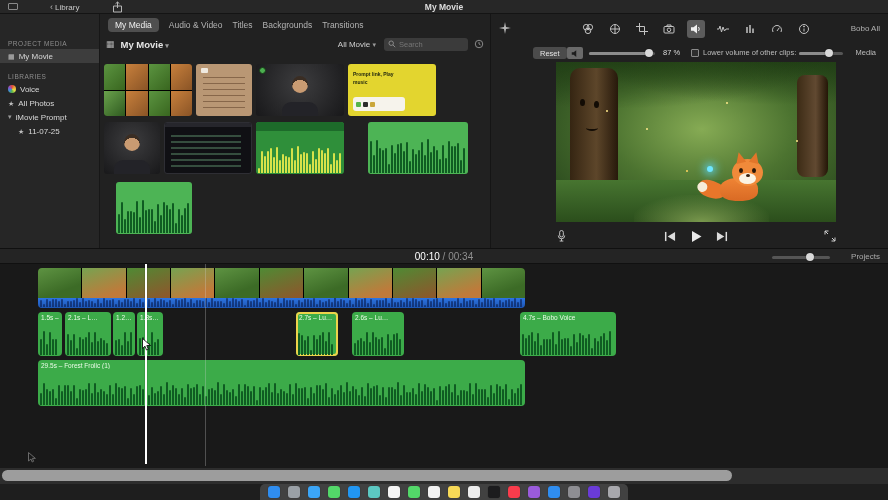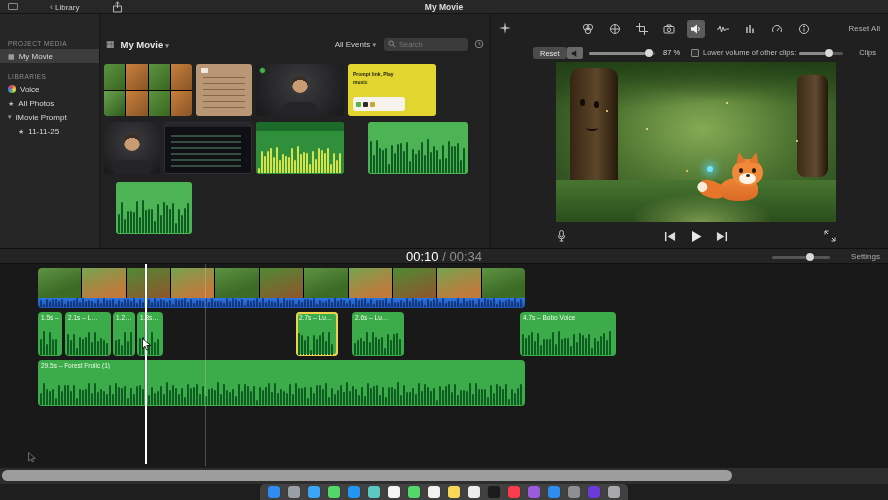--- a/index.html
+++ b/index.html
@@ -114,21 +114,21 @@
   .fox .eye{position:absolute;top:9px;width:4px;height:5px;border-radius:50%;background:#2a1708}
   .fox .eye.l{left:7px}.fox .eye.r{right:7px}
   .fox .nose{position:absolute;left:50%;bottom:9px;width:4px;height:3px;margin-left:-2px;border-radius:50%;background:#3a2210}
   .butterfly{position:absolute;right:44%;bottom:31%;width:6px;height:6px;border-radius:50%;background:#6fe7ff;box-shadow:0 0 8px 3px rgba(90,220,255,.8)}
   .fireflies{position:absolute;left:18%;top:30%;width:2px;height:2px;border-radius:50%;background:#ffe98a;box-shadow:40px 18px 0 #ffe98a,120px -8px 0 #ffe98a,190px 30px 0 #ffe98a,80px 60px 0 #ffd45e}
   .transport{position:absolute;left:65px;top:212px;width:280px;height:20px;display:flex;align-items:center;justify-content:space-between}
   .t-center{position:absolute;left:50%;transform:translateX(-50%);display:flex;align-items:center;gap:14px}
 
   
   .timebar{position:absolute;top:248px;left:0;right:0;height:16px;background:#242424;border-top:1px solid #101010;border-bottom:1px solid #101010;display:flex;align-items:center;justify-content:center}
-  .timecode{font-size:13px;color:#fff}
+  .timecode{font-size:10px;color:#fff}
   .timecode .dim{color:#8f8f8f}
   .zoom-slider{position:absolute;right:58px;top:7px;width:58px}
   .settings-label{position:absolute;right:8px;top:3px;font-size:8px;color:#ababab}
 
   
   .timeline{position:absolute;top:264px;left:0;width:888px;height:204px;background:#191919}
   .filmstrip{position:absolute;left:38px;top:4px;width:487px;height:30px;border-radius:4px 4px 0 0;overflow:hidden;display:grid;grid-auto-flow:column;grid-auto-columns:1fr;gap:1px;background:#000}
   .filmstrip i{background:linear-gradient(160deg,#5e9342 0%,#3c6b26 70%)}
   .filmstrip i:nth-child(2n){background:linear-gradient(160deg,#76a351 0%,#c07a3a 80%)}
   .filmstrip i:nth-child(3n){background:linear-gradient(160deg,#4f8a34 0%,#8a5a2c 90%)}
@@ -195,32 +195,39 @@
       <div class="side-item">
         <span class="mini-ico">★</span>
         <span>All Photos</span>
       </div>
       <div class="side-item">
         <span class="chev-down">▾</span>
         <span>iMovie Prompt</span>
       </div>
       <div class="side-item indent">
         <span class="mini-ico">★</span>
-        <span>11-11-25</span>
+        <span>11-07-25</span>
       </div>
     </div>
 
     <div class="browser">
+      <div class="tabs">
+        <span class="tab active">My Media</span>
+        <span class="tab">Audio &amp; Video</span>
+        <span class="tab">Titles</span>
+        <span class="tab">Backgrounds</span>
+        <span class="tab">Transitions</span>
+      </div>
       <div class="browser-header">
         <span class="grid-ico">▦</span>
         <span class="bh-title">
           <span>My Movie</span><span class="chev-down">▾</span>
         </span>
         <span class="all-clips">
-          <span>All Events</span> <span class="chev-down">▾</span>
+          <span>All Movie</span> <span class="chev-down">▾</span>
         </span>
         <span class="searchbox">
           <svg width="8" height="8" viewBox="0 0 10 10">
               <circle cx="4" cy="4" r="2.8" stroke="#9c9c9c" fill="none"></circle>
               <path d="M6.2 6.2L9 9" stroke="#9c9c9c"></path>
             </svg>
           <input placeholder="Search" style="">
         </span>
         <span class="clock-wrap">
           <svg width="10" height="10" viewBox="0 0 12 12">
@@ -411,42 +418,42 @@
               </svg>
             </span>
           <span class="tool">
               <svg width="12" height="12" viewBox="0 0 12 12" stroke="#c2c2c2" fill="none">
                 <circle cx="6" cy="6" r="4.5"></circle>
                 <path d="M6 5.5v3"></path>
                 <circle cx="6" cy="3.6" r="0.5" fill="#c2c2c2"></circle>
               </svg>
             </span>
         </div>
-        <span class="reset-all">Reset All</span>
+        <span class="reset-all">Bobo All</span>
       </div>
 
       <div class="audio-row">
         <span class="auto-btn">Reset</span>
         <span class="spk-btn">
           <svg width="9" height="9" viewBox="0 0 12 12">
               <polygon points="1,4.2 3.5,4.2 7,1.5 7,10.5 3.5,7.8 1,7.8" fill="#1d1d1d"></polygon>
             </svg>
         </span>
         <span class="slider vol-slider">
           <span class="fill" style="width:88%"></span>
           <span class="knob" style="left:56px"></span>
         </span>
         <span class="pct">87 %</span>
         <span class="cb"></span>
         <span class="cb-label">Lower volume of other clips:</span>
         <span class="slider duck-slider">
           <span class="fill" style="width:65%"></span>
           <span class="knob" style="left:26px"></span>
         </span>
-        <span class="reset-btn">Clips</span>
+        <span class="reset-btn">Media</span>
       </div>
 
       <div class="preview">
         <div class="scene">
           <div class="canopy"></div>
           <div class="trunkL"></div>
           <div class="trunkR"></div>
           <div class="ground"></div>
           <div class="path"></div>
           <div class="fireflies"></div>
@@ -504,21 +511,21 @@
     </div>
   </div>
 
   <div class="timebar">
     <span class="timecode">
       <span>00:10</span> <span class="dim">/ 00:34</span>
     </span>
     <span class="slider zoom-slider">
       <span class="knob" style="left:34px"></span>
     </span>
-    <span class="settings-label">Settings</span>
+    <span class="settings-label">Projects</span>
   </div>
 
   <div class="timeline">
     <div class="filmstrip">
         <i></i>
         <i></i>
         <i></i>
         <i></i>
         <i></i>
         <i></i>

